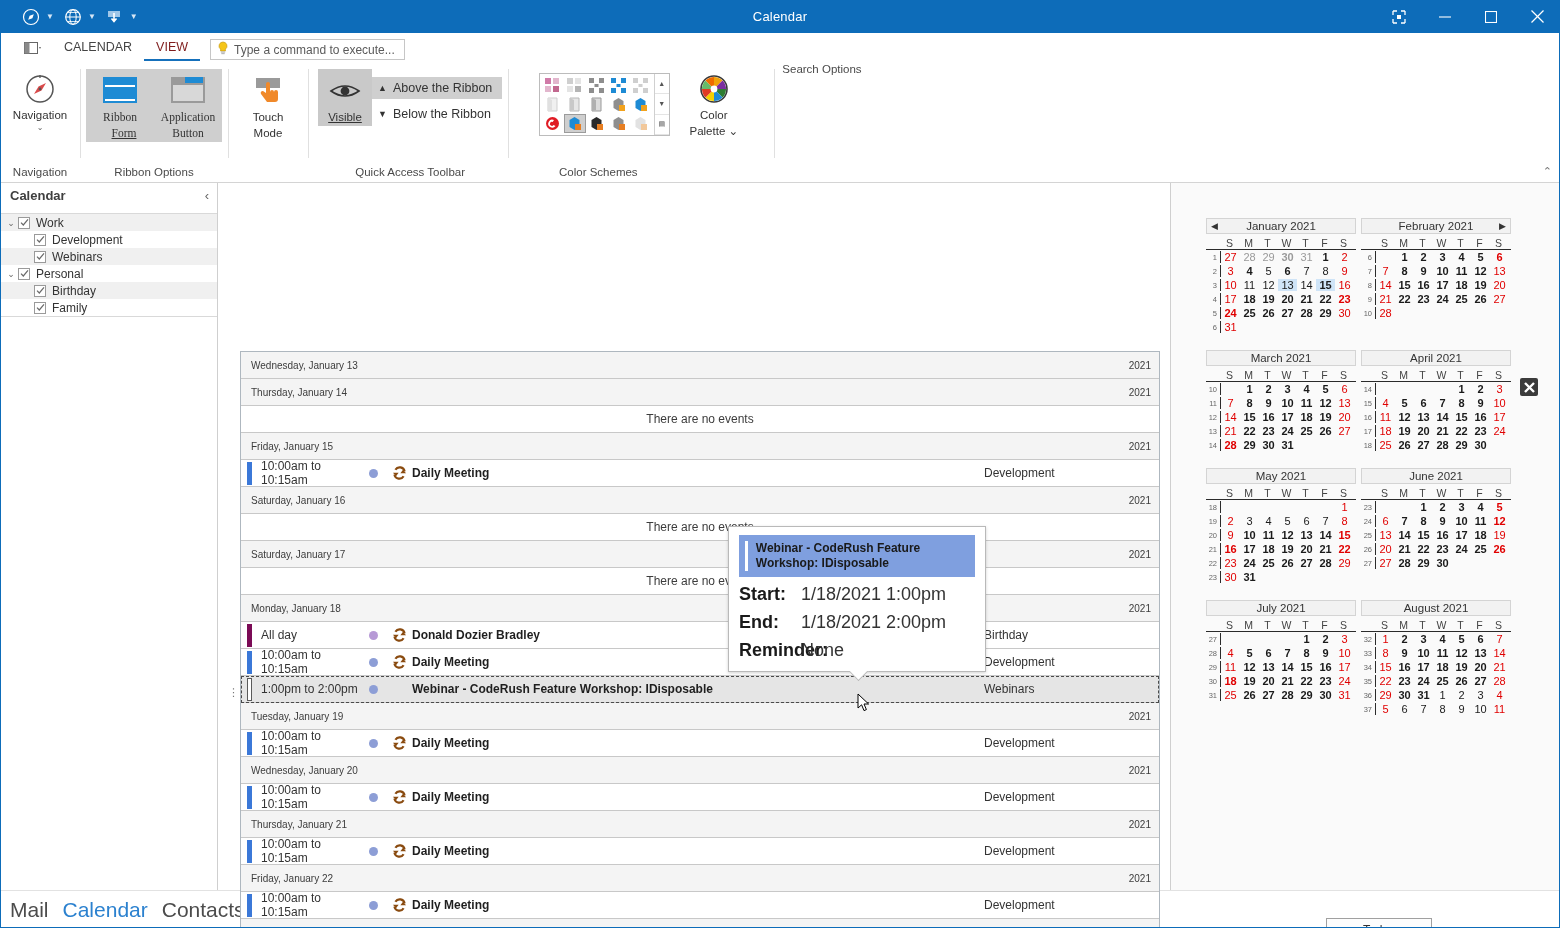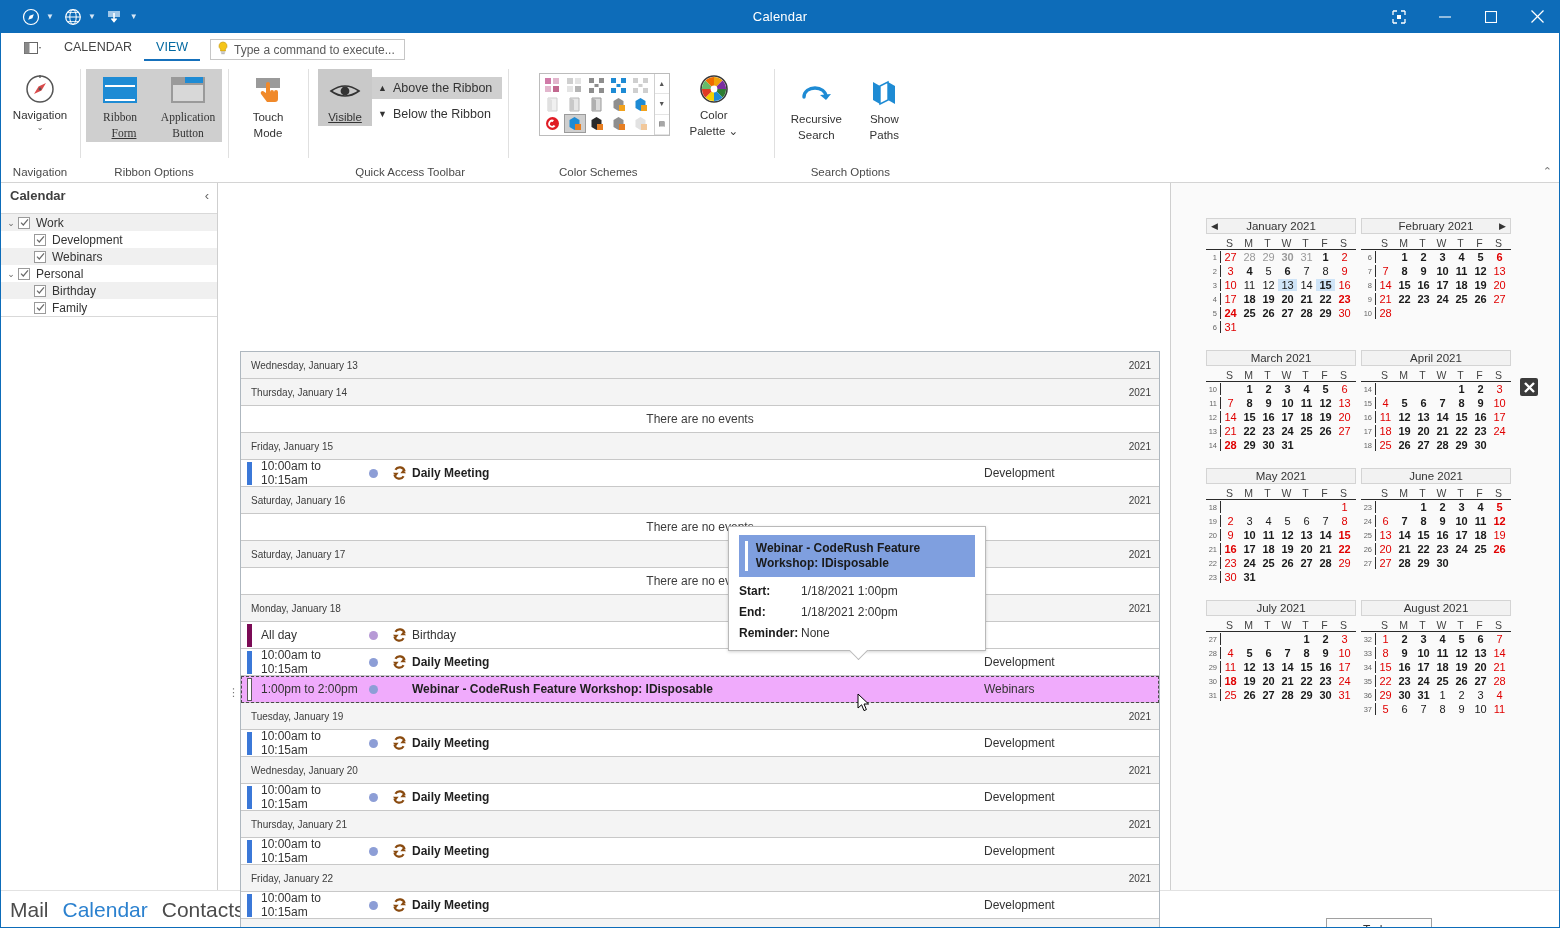--- a/index.html
+++ b/index.html
@@ -30,21 +30,21 @@
   
   #ribbon-tabs {
     height:28px; background:#ffffff; display:flex; align-items:flex-end;
     border-bottom:none; padding-left:12px;
   }
   .ribbon-collapse { width:40px;height:26px;display:flex;align-items:center;justify-content:center;gap:2px; }
   .rtab {
     padding:4px 12px 5px 12px; font-size:12.5px; color:#444; cursor:default;
     border-bottom:2px solid transparent;
   }
-  .rtab.active { color:#0369a1; border-bottom:2px solid #1570bb; }
+  .rtab.active { color:#7f1d1d; border-bottom:2px solid #1570bb; }
   #cmd-search {
     margin-left:10px; margin-bottom:1px; width:195px; height:21px; background:#fff;
     border:1px solid #c6c6c6; display:flex; align-items:center; gap:5px; padding:0 6px;
     font-size:12px; color:#5a5a5a;
   }
   
   #ribbon {
     height:122px; background:#ffffff; border-bottom:1px solid #d4d4d4;
     display:flex; align-items:stretch; position:relative;
   }
@@ -101,21 +101,21 @@
   .dayhdr {
     height:27px; background:#f4f4f4; border-bottom:1px solid #c8c8c8;
     display:flex; align-items:center; justify-content:space-between;
     padding:0 8px 0 10px; font-size:10px; color:#3c3c3c;
   }
   .noevents { height:27px; display:flex; align-items:center; justify-content:center; font-size:12px; color:#3c3c3c; border-bottom:1px solid #c8c8c8; background:#fff; }
   .evrow {
     height:27px; display:flex; align-items:center; border-bottom:1px solid #c8c8c8;
     background:#fff; position:relative; font-size:12px;
   }
-  .evrow.selected { background:#f0abfc; outline:1px dashed #4a4a4a; outline-offset:-1px; z-index:2; }
+  .evrow.selected { background:#e5e5e5; outline:1px dashed #4a4a4a; outline-offset:-1px; z-index:2; }
   .ev-bar { width:5px; height:23px; margin-left:6px; margin-right:0; }
   .ev-time { width:108px; padding-left:9px; color:#333; }
   .ev-dot { width:26px; display:flex; justify-content:center; }
   .dot { width:9px;height:9px;border-radius:50%; }
   .ev-recur { width:26px; display:flex; justify-content:center; align-items:center; }
   .ev-subj { font-weight:bold; color:#1f1f1f; flex:1; }
   .ev-cat { width:175px; color:#333; font-weight:normal; }
   .dhdr-year { color:#3c3c3c; }
 
   
@@ -123,21 +123,21 @@
 
   
   #tooltip {
     position:absolute; left:728px; top:343px; width:258px;
     background:#ffffff; border:1px solid #b9b9b9; box-shadow:0 1px 3px rgba(0,0,0,.18);
     z-index:20; padding:8px 10px 10px 10px;
   }
   #tt-title { background:#7f9fdf; display:flex; padding:6px 8px 6px 0; }
   #tt-title .tb { width:4px; background:#fff; margin:0 8px 0 6px; }
   #tt-title .tx { font-weight:bold; color:#1a1a1a; font-size:12px; line-height:15px; }
-  .tt-line { display:flex; font-size:12px; margin-top:7px; }
+  .tt-line { display:flex; font-size:18px; margin-top:7px; }
   .tt-k { font-weight:bold; color:#1a1a1a; width:62px; }
   .tt-v { color:#333; }
   #tt-arrow { position:absolute; left:120px; bottom:-10px; width:20px; height:10px; overflow:hidden; }
   #tt-arrow:before {
     content:""; position:absolute; left:2px; top:-8px; width:14px; height:14px;
     background:#fff; border-right:1px solid #b9b9b9; border-bottom:1px solid #b9b9b9;
     transform:rotate(45deg);
   }
 
   
@@ -494,43 +494,20 @@
           </svg>
         </span>
         <span>Color</span>
         <span>Palette ⌄</span>
       </div>
     </div>
     <div class="rgroup-label" style="width:160px;margin-right:90px;">Color Schemes</div>
   </div>
 
   <div class="rgroup" style="padding-left:8px;">
-    <div class="rgroup-body" style="padding-top:8px;">
-      <div class="bigbtn">
-        <span class="ico">
-          <svg width="32" height="28" viewBox="0 0 32 28">
-              <path d="M4 18 C4 6, 26 6, 26 18" fill="none" stroke="#1e8bd4" stroke-width="3.4" stroke-linecap="round"></path>
-              <path d="M20 16 L26 21 L31 15" fill="#1e8bd4"></path>
-            </svg>
-        </span>
-        <span>Recursive</span>
-        <span>Search</span>
-      </div>
-      <div class="bigbtn">
-        <span class="ico">
-          <svg width="30" height="30" viewBox="0 0 30 30">
-              <path d="M4 4 L11 8 L11 26 L4 22 Z" fill="#1e8bd4"></path>
-              <path d="M11 8 L19 4 L19 22 L11 26 Z" fill="#ffffff" stroke="#1e8bd4" stroke-width="1.4"></path>
-              <path d="M19 4 L26 8 L26 26 L19 22 Z" fill="#1e8bd4"></path>
-            </svg>
-        </span>
-        <span>Show</span>
-        <span>Paths</span>
-      </div>
-    </div>
     <div class="rgroup-label">Search Options</div>
   </div>
 
   <div id="ribbon-min">⌃</div>
 </div>
 
 <div id="workarea">
 
   <div id="navpanel">
     <div id="nav-header">
@@ -666,20 +643,21 @@
             <span class="dot" style="background:#b79ad6"></span>
           </span>
           <span class="ev-recur">
             <svg width="15" height="14" viewBox="0 0 15 14">
               <path d="M2.4 8.6 a5 5 0 0 0 9.2 1.6" fill="none" stroke="#8a4b10" stroke-width="2.2"></path>
               <path d="M1 6.8 l3 3.4 l2.6-3.4z" fill="#8a4b10"></path>
               <path d="M12.6 5.4 a5 5 0 0 0-9.2-1.6" fill="none" stroke="#8a4b10" stroke-width="2.2"></path>
               <path d="M14 7.2 l-3-3.4 l-2.6 3.4z" fill="#8a4b10"></path>
             </svg>
           </span>
+          <span class="ev-subj">Donald Dozier Bradley</span>
           <span class="ev-cat">Birthday</span>
         </div>
         <div class="evrow">
           <span class="ev-bar" style="background:#3b78d8;"></span>
           <span class="ev-time">10:00am to 10:15am</span>
           <span class="ev-dot">
             <span class="dot" style="background:#8d9ed6"></span>
           </span>
           <span class="ev-recur">
             <svg width="15" height="14" viewBox="0 0 15 14">

